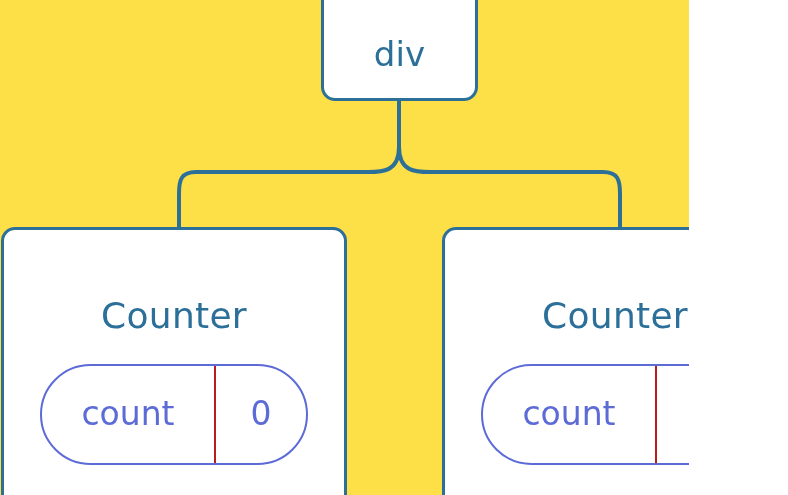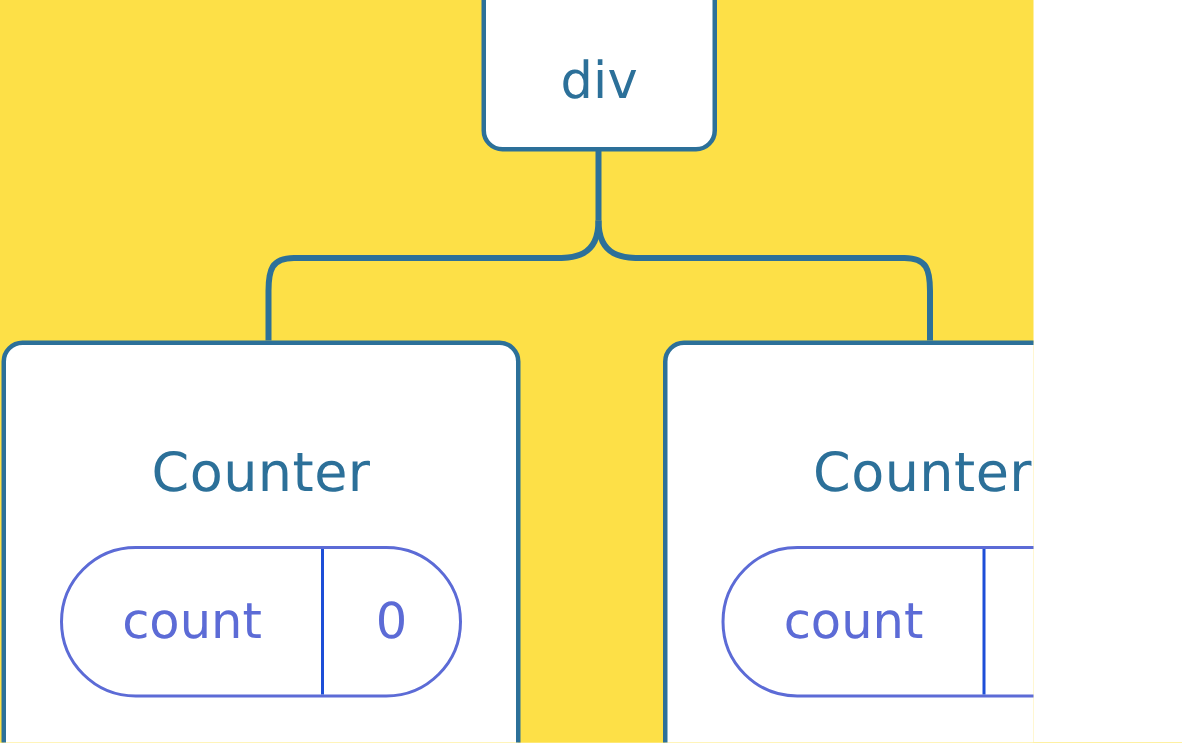--- a/index.html
+++ b/index.html
@@ -98,21 +98,21 @@
     align-items: center;
     justify-content: center;
     font-size: 33px;
     color: #5c6bd6;
     line-height: 1;
     box-sizing: border-box;
   }
 
   .pill-key {
     width: 174px;
-    border-right: 2px solid #1d4ed8;
+    border-right: 2px solid #b91c1c;
     padding-bottom: 2px;
   }
 
   .pill-value {
     flex: 1 1 auto;
     padding-bottom: 2px;
   }
 </style>
 </head>
 <body>

